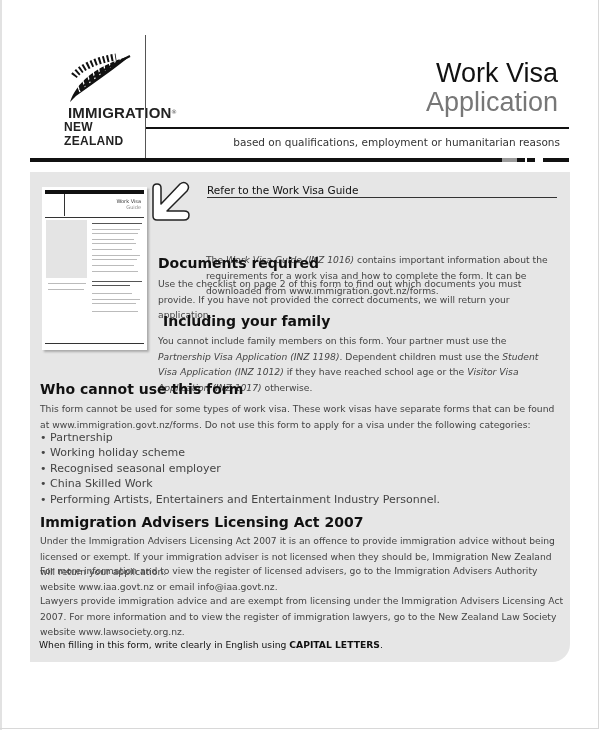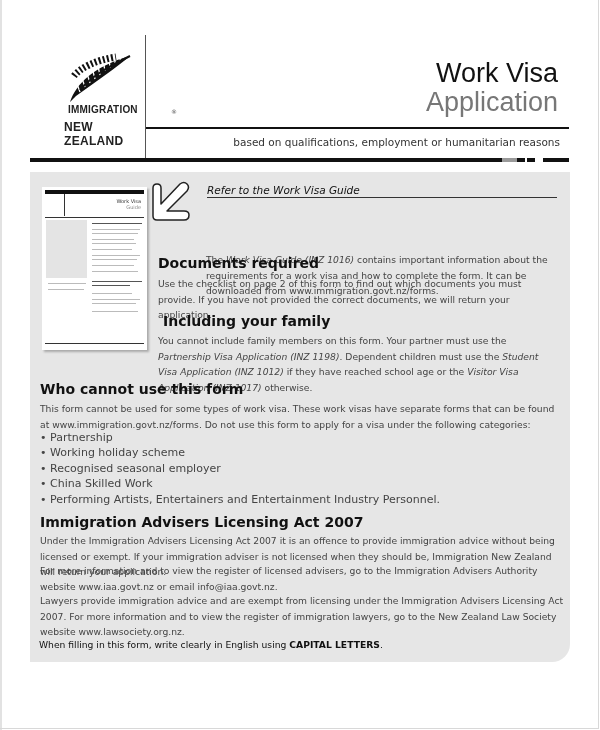--- a/index.html
+++ b/index.html
@@ -9,21 +9,21 @@
   }
   .frame {
     position: absolute; left: 0; top: 0; width: 598px; height: 728px;
     border: 1px solid #d8d8d8; border-top: none; border-left: none;
   }
   .frame-left { position:absolute; left:0; top:0; width:2px; height:730px; background:#e2e2e2; }
 
   
   .logo { position: absolute; left: 40px; top: 52px; width: 100px; height: 85px; }
   .logo svg { position: absolute; left: 26px; top: 0; }
-  .logo-title { position: absolute; left: 0; top: 52px; font-family: "Liberation Sans", sans-serif; font-weight: bold; font-size: 10px; color: #222; letter-spacing: 0.2px; padding-left: 28px; }
+  .logo-title { position: absolute; left: 0; top: 52px; font-family: "Liberation Sans", sans-serif; font-weight: bold; font-size: 15px; color: #222; letter-spacing: 0.2px; padding-left: 28px; }
   .logo-sub { position: absolute; left: 24px; top: 68px; font-family: "Liberation Sans", sans-serif; font-weight: bold; font-size: 12px; color: #222; letter-spacing: 0.3px; }
   .reg { position: absolute; left: 131px; top: 56px; font-size: 6px; color: #555; }
 
   .vline { position: absolute; left: 145px; top: 35px; width: 1px; height: 125px; background: #555; }
   .hline-top { position: absolute; left: 146px; top: 127px; width: 423px; height: 2px; background: #111; }
   .hline-main { position: absolute; left: 30px; top: 158px; width: 325px; height: 4px; background: #111; }
   .dash1 { position: absolute; left: 362px; top: 158px; width: 32px; height: 4px; background: #111; }
   .dash-grey { position: absolute; left: 502px; top: 158px; width: 15px; height: 4px; background: #999; }
   .dash2 { position: absolute; left: 527px; top: 158px; width: 8px; height: 4px; background: #111; }
   .dash3 { position: absolute; left: 543px; top: 158px; width: 26px; height: 4px; background: #111; }
@@ -45,21 +45,21 @@
   .thumb .vsep { position:absolute; left:22px; top:7px; width:1px; height:22px; background:#333; }
   .thumb .t1 { position:absolute; right:6px; top:11px; font-size:5px; color:#333; }
   .thumb .t2 { position:absolute; right:6px; top:17px; font-size:5px; color:#888; }
   .thumb .hl { position:absolute; left:3px; top:30px; width:99px; height:1px; background:#333; }
   .thumb .box { position:absolute; left:4px; top:33px; width:41px; height:58px; background:#e4e4e4; }
   .thumb .line { position:absolute; height:1px; background:#bbb; }
   .thumb .foot { position:absolute; left:3px; bottom:6px; width:99px; height:1px; background:#333; }
 
   .arrow { position: absolute; left: 121px; top: 8px; width: 40px; height: 42px; }
 
-  .h-refer { position: absolute; left: 177px; top: 12px; font-size: 10.5px; color: #111; font-style: italic; }
+  .h-refer { position: absolute; left: 177px; top: 12px; font-size: 10.5px; color: #111; }
   .refer-line { position: absolute; left: 177px; top: 25px; width: 350px; height: 1px; background: #333; }
   .p { position: absolute; font-size: 9.2px; line-height: 15.5px; color: #444; }
   .p i { font-style: italic; }
   .h { position: absolute; font-size: 14px; color: #111; font-weight: bold; }
   ul.bullets { position: absolute; left: 10px; top: 258px; margin: 0; padding: 0; list-style: none; font-size: 11px; line-height: 15.4px; color: #444; }
   ul.bullets li::before { content: "• "; }
   b { color: #111; }
 </style>
 </head>
 <body>

